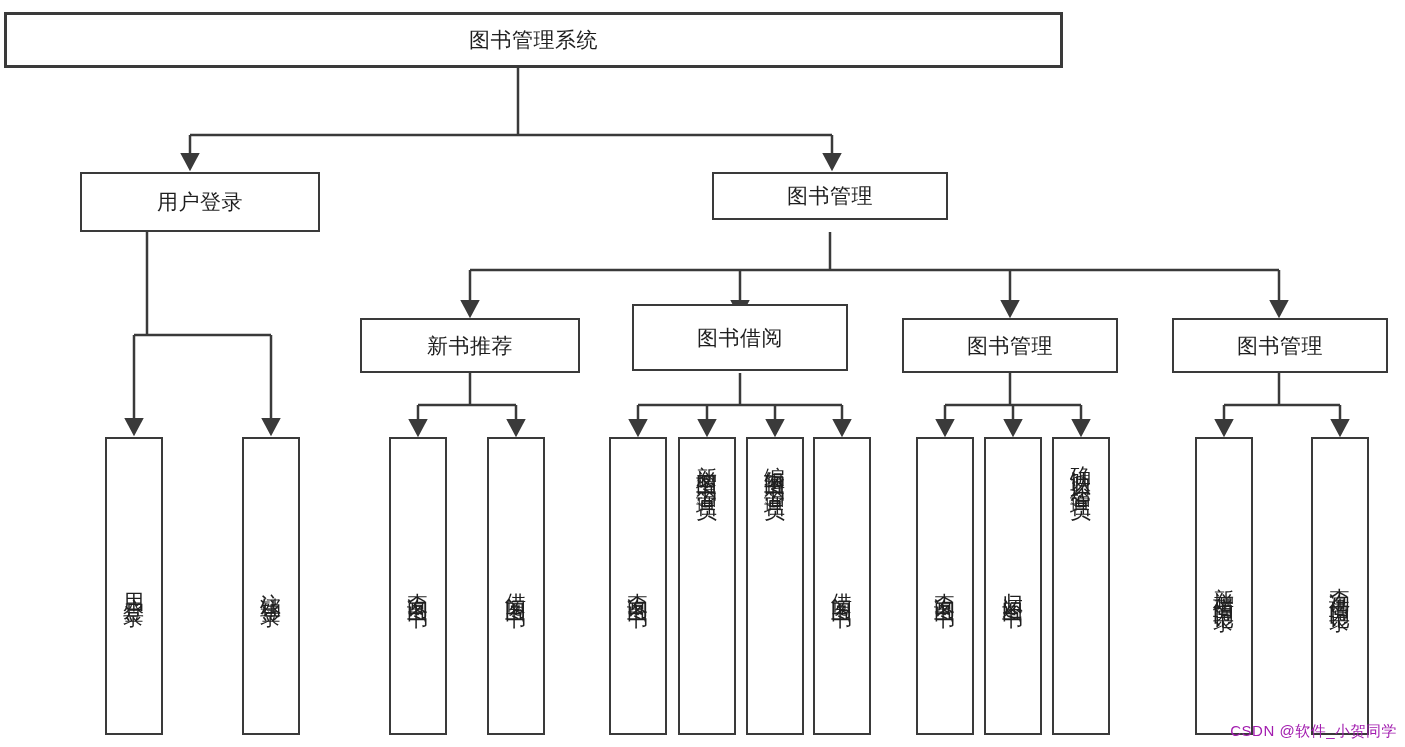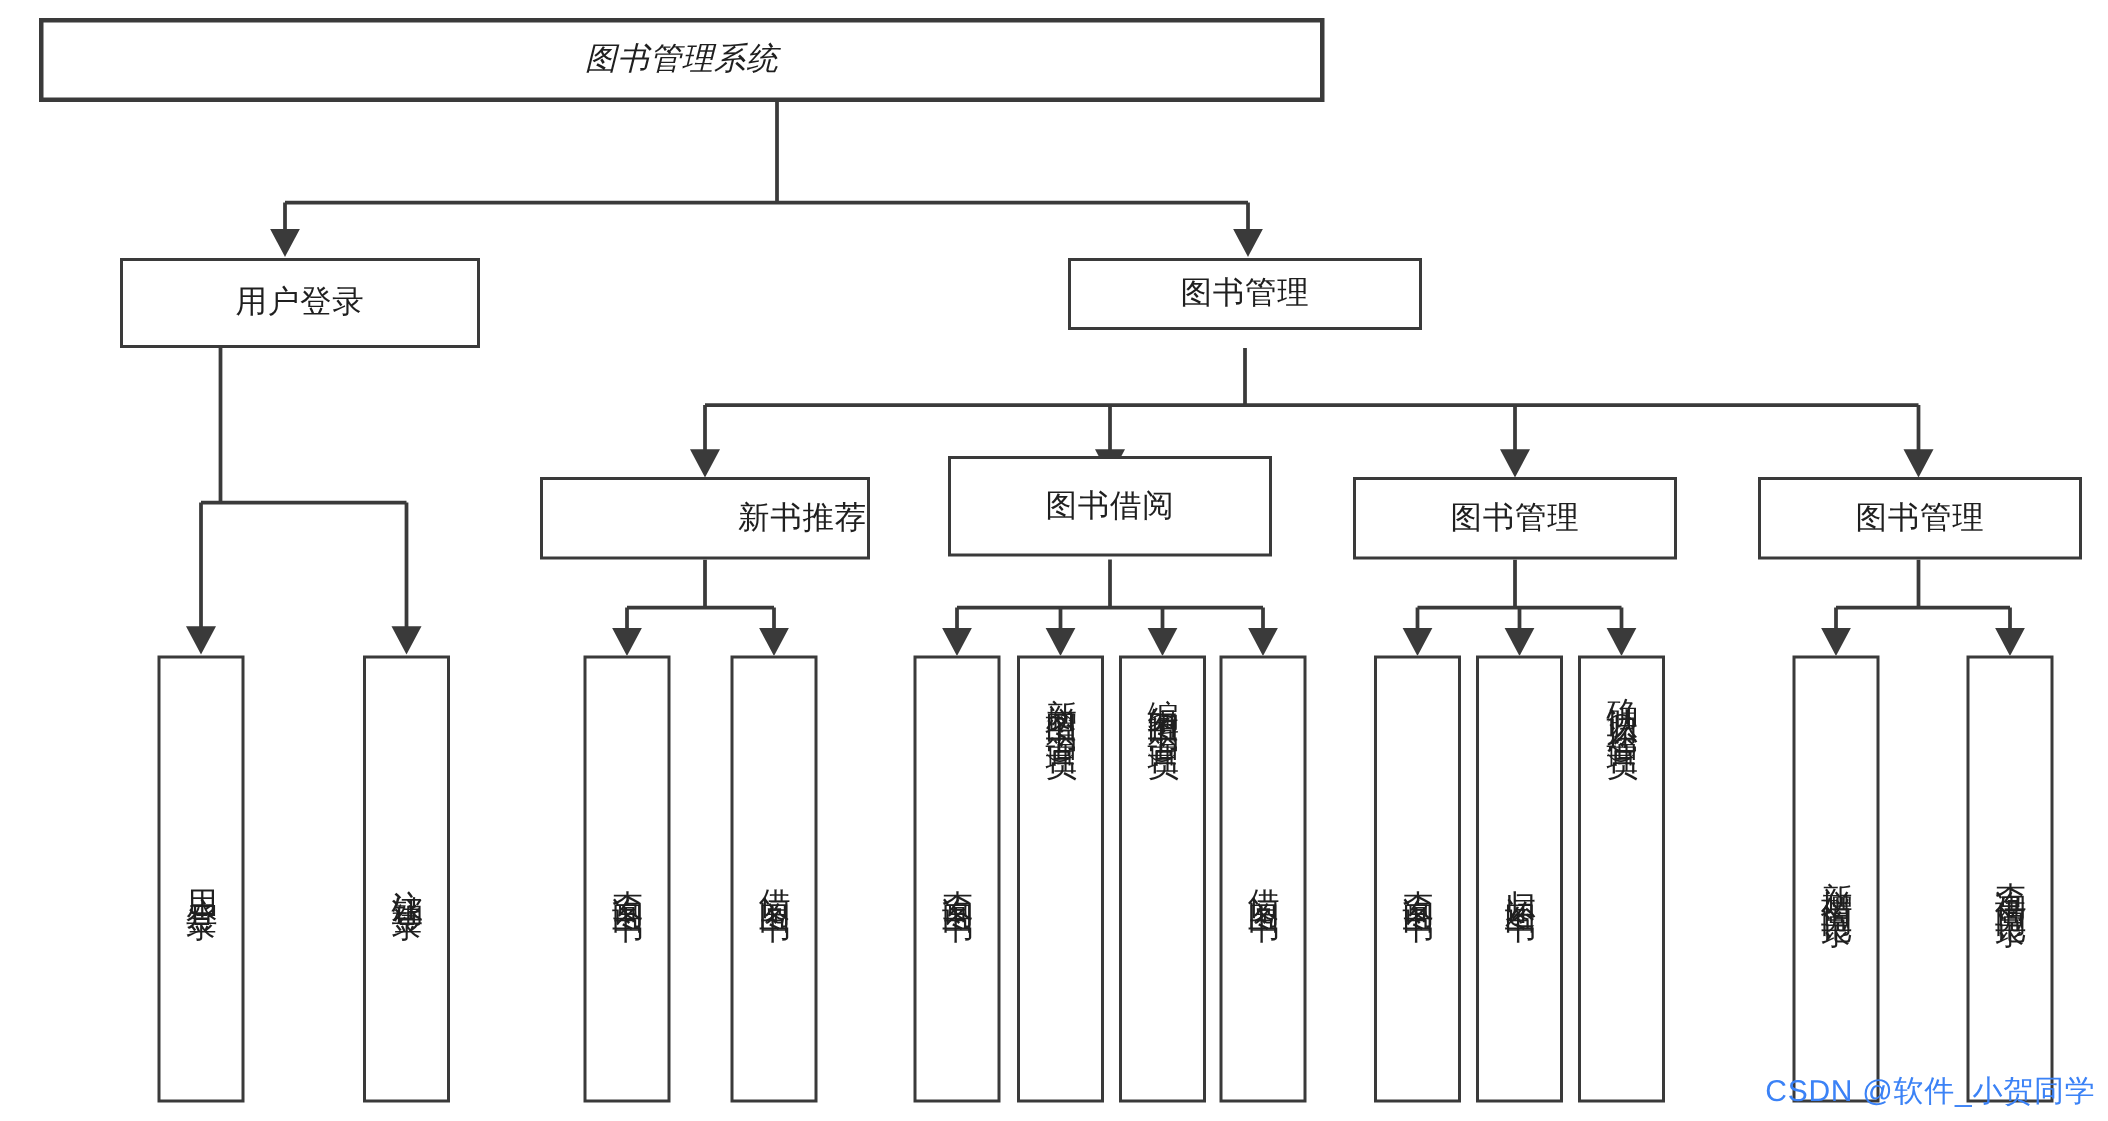--- a/index.html
+++ b/index.html
@@ -65,22 +65,22 @@
     white-space: nowrap;
     padding: 10px 0 0 0;
   }
   .node-box.leaf.centered .node-label-v {
     padding-top: 0;
   }
   .watermark {
     position: absolute;
     right: 8px;
     bottom: 6px;
-    font-size: 20px;
-    color: #3b82f6;
+    font-size: 15px;
+    color: #a21caf;
     white-space: nowrap;
     letter-spacing: 0.5px;
     text-align: center;
   }
 </style>
 </head>
 <body>
 
 <div id="diagram-root">
 
@@ -139,32 +139,32 @@
     </g>
 
     <g>
       <path d="M1279,373 L1279,405" stroke="#3a3a3a" stroke-width="2.5" fill="none"></path>
       <path d="M1224,405 L1340,405" stroke="#3a3a3a" stroke-width="2.5" fill="none"></path>
       <path d="M1224,405 L1224,424" stroke="#3a3a3a" stroke-width="2.5" fill="none" marker-end="url(#arrowhead)"></path>
       <path d="M1340,405 L1340,424" stroke="#3a3a3a" stroke-width="2.5" fill="none" marker-end="url(#arrowhead)"></path>
     </g>
   </svg>
 
-  <div class="node-box root" style="left:26px; top:12px; width:857px; height:56px;font-style:italic;">
+  <div class="node-box root" style="left:4px; top:12px; width:1059px; height:56px;">
     <span class="node-label-h">图书管理系统</span>
   </div>
 
   <div class="node-box" style="left:80px; top:172px; width:240px; height:60px;">
     <span class="node-label-h">用户登录</span>
   </div>
   <div class="node-box" style="left:712px; top:172px; width:236px; height:48px;">
     <span class="node-label-h">图书管理</span>
   </div>
 
-  <div class="node-box" style="left:360px; top:318px; width:220px; height:55px;justify-content:flex-end;">
+  <div class="node-box" style="left:360px; top:318px; width:220px; height:55px;">
     <span class="node-label-h">新书推荐</span>
   </div>
   <div class="node-box" style="left:632px; top:304px; width:216px; height:67px;">
     <span class="node-label-h">图书借阅</span>
   </div>
   <div class="node-box" style="left:902px; top:318px; width:216px; height:55px;">
     <span class="node-label-h">图书管理</span>
   </div>
   <div class="node-box" style="left:1172px; top:318px; width:216px; height:55px;">
     <span class="node-label-h">图书管理</span>

